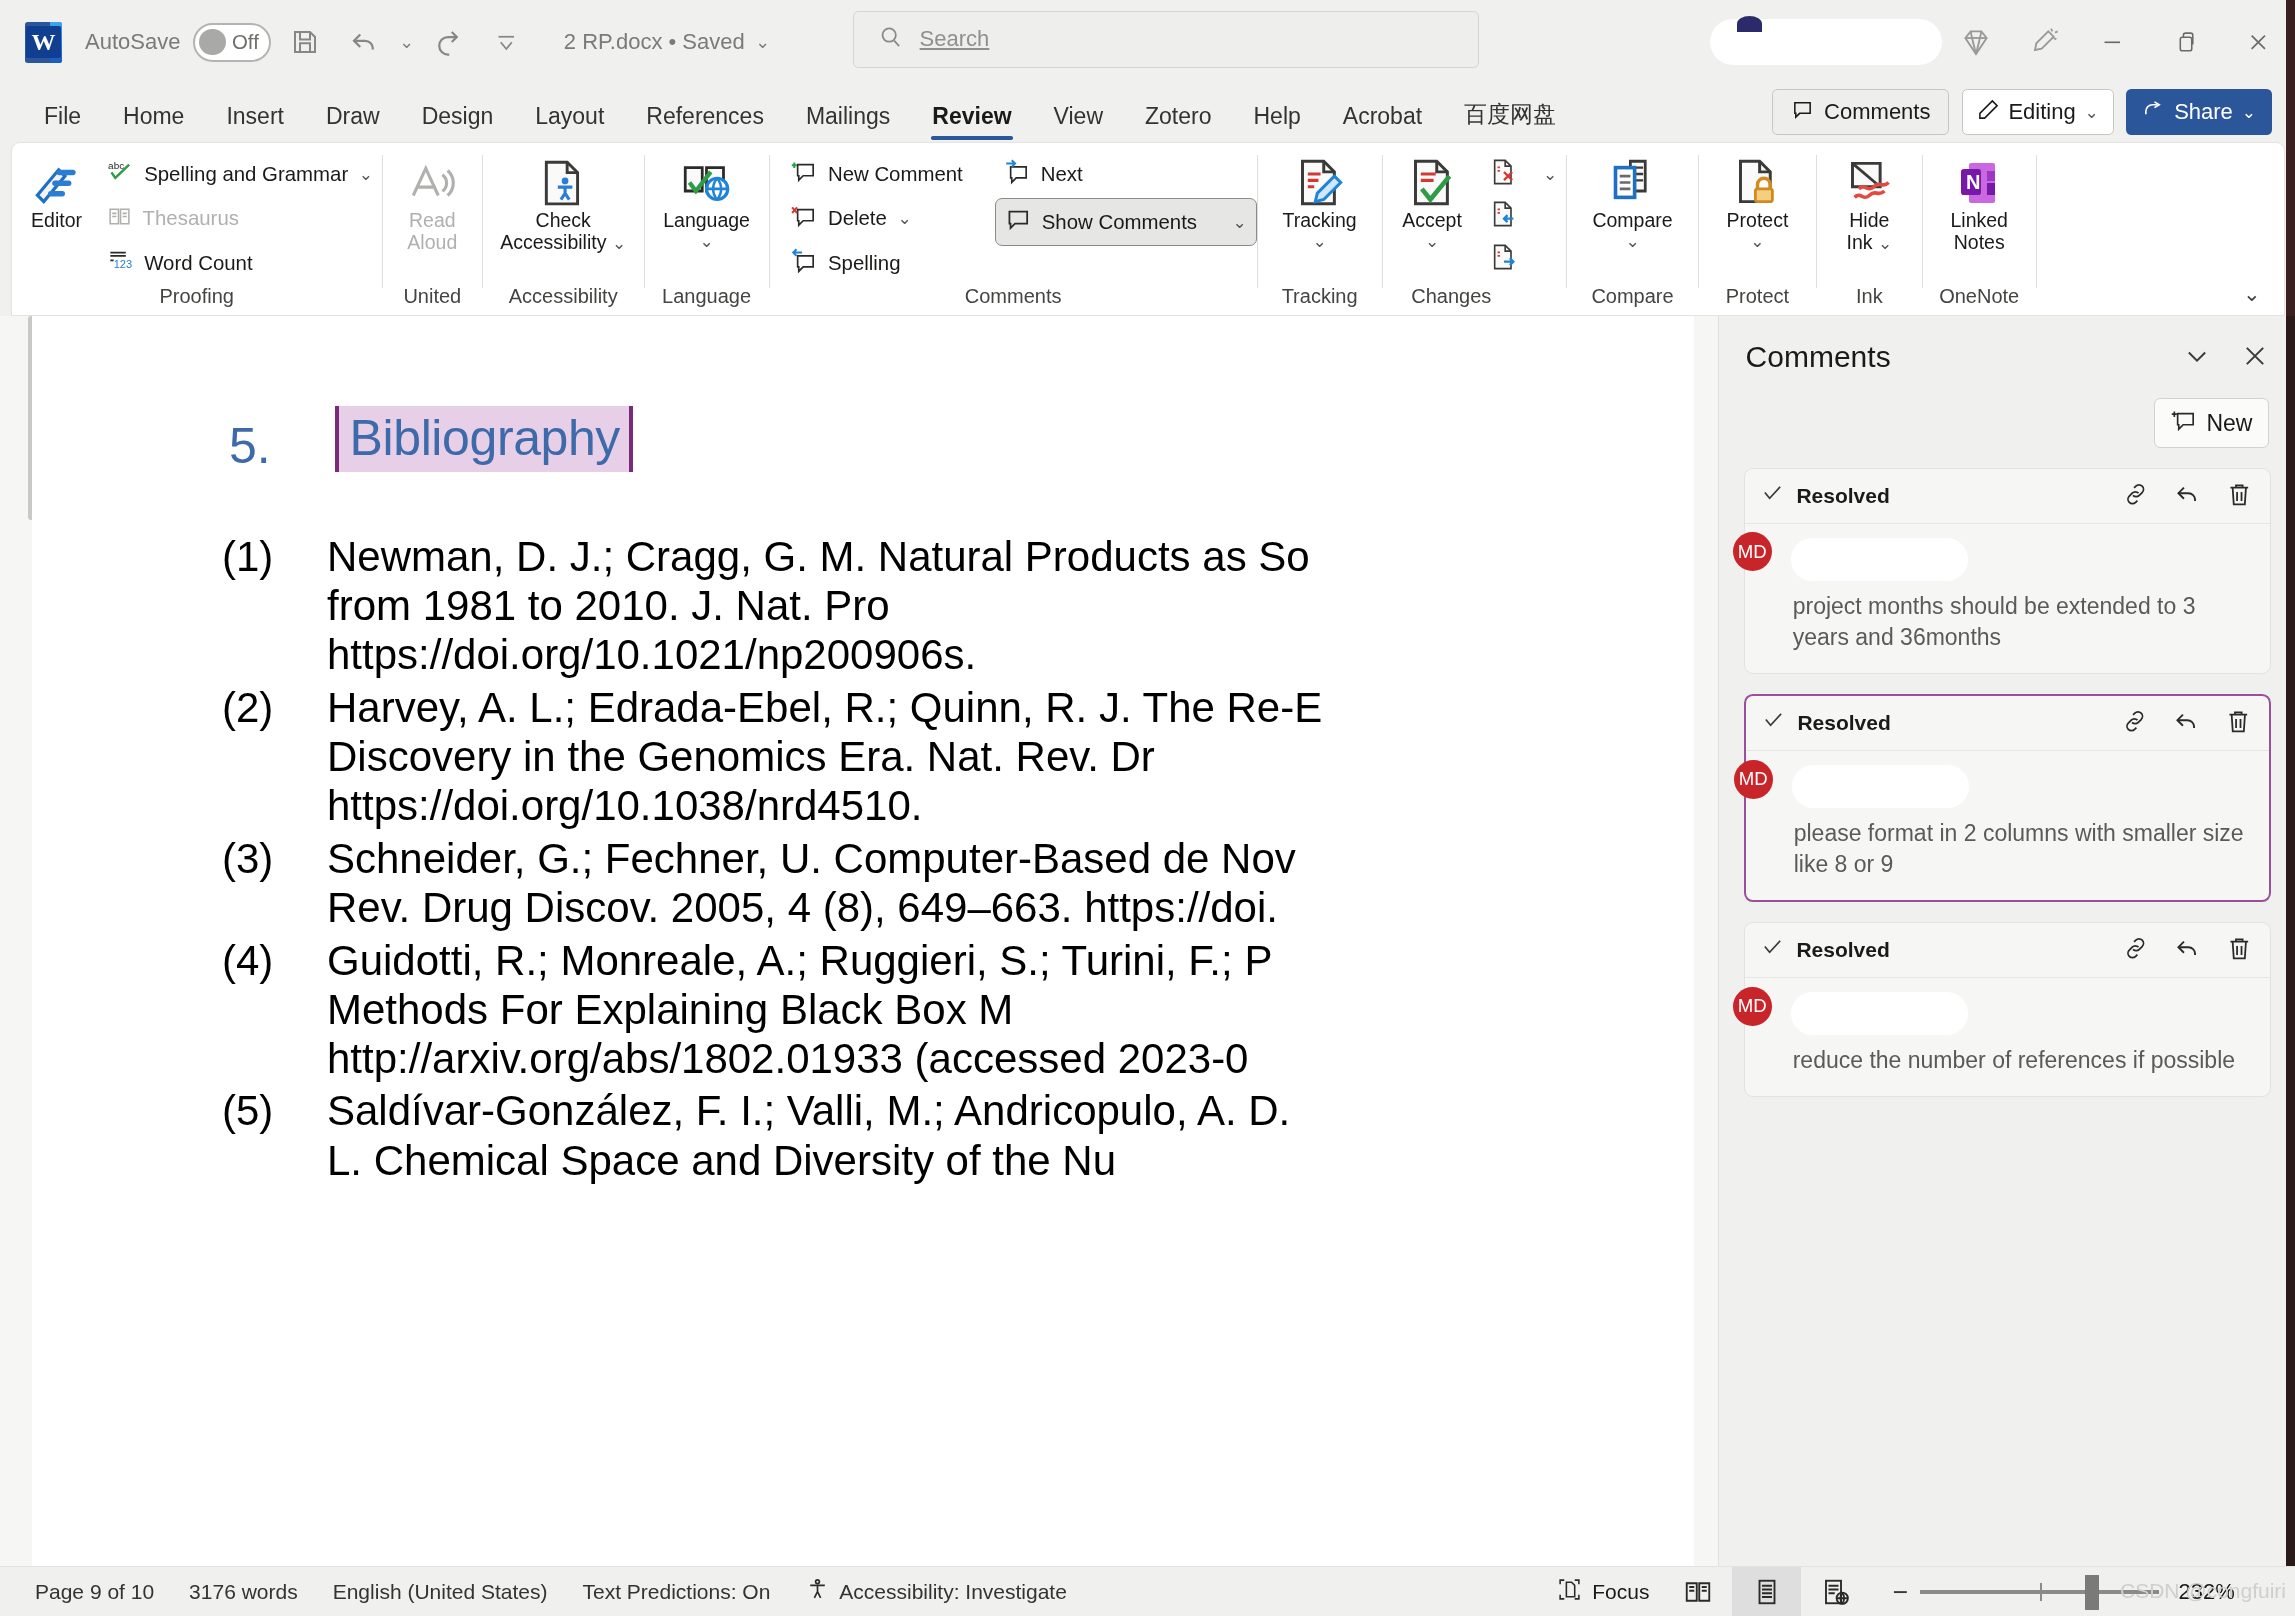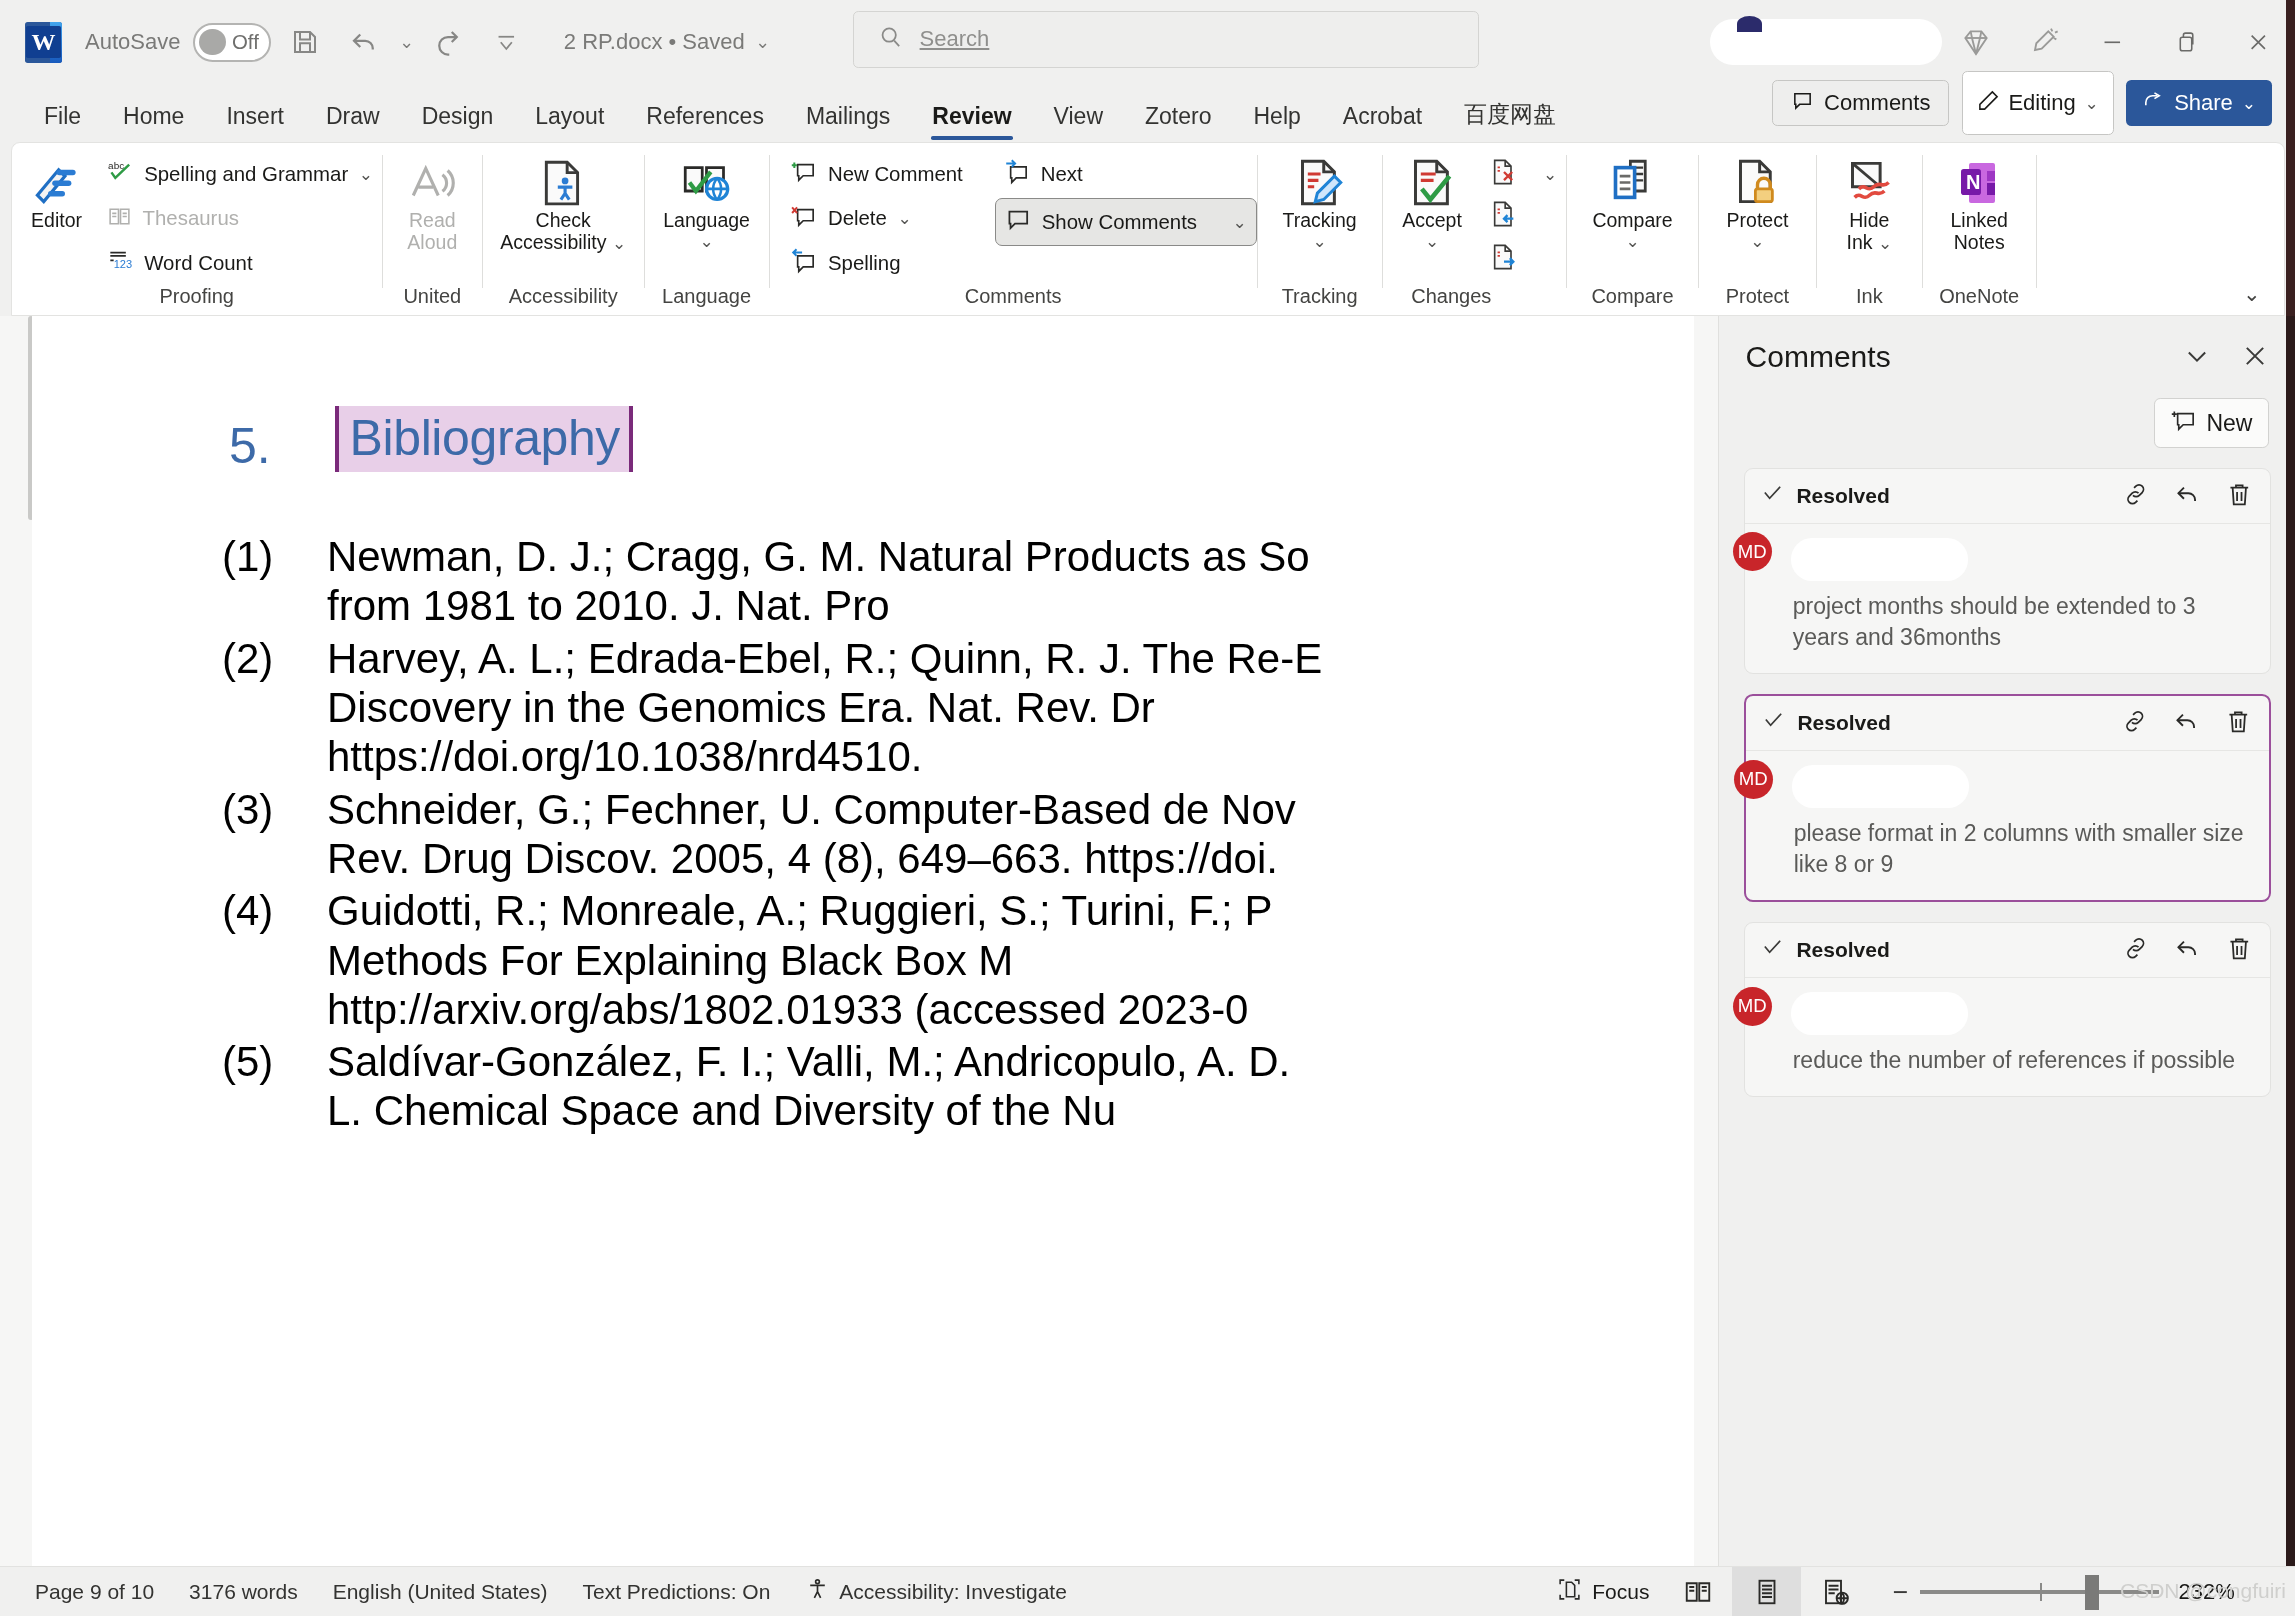--- a/index.html
+++ b/index.html
@@ -75,21 +75,21 @@
     content: ""; position: absolute; left: 19.5px; right: 19.5px; bottom: 1.8px;
     height: 4.4px; background: #2b579a; border-radius: 1.8px;
   }
   .tabbar-right { margin-left: auto; display: flex; align-items: center; gap: 12.4px; padding-right: 23px; padding-bottom: 7px; }
   .btn-comments {
     height: 46px; padding: 0 17.7px; border: 1.3px solid #c6c6c4; border-radius: 5.3px;
     background: #eeeeed; display: flex; align-items: center; gap: 10.6px;
     font-size: 22px; color: #1a1a18;
   }
   .btn-editing {
-    height: 64px; padding: 0 14px; border: 1.3px solid #c6c6c4; border-radius: 5.3px;
+    height: 46px; padding: 0 14px; border: 1.3px solid #c6c6c4; border-radius: 5.3px;
     background: #ffffff; display: flex; align-items: center; gap: 8.9px;
     font-size: 22px; color: #1a1a18;
   }
   .btn-share {
     height: 46px; padding: 0 16px; border-radius: 5.3px; background: #2b579a;
     display: flex; align-items: center; gap: 8.9px; color: #fff; font-size: 22px;
   }
 
   
   .ribbon {
@@ -675,20 +675,21 @@
 <div class="head-num">5.</div>
 <div class="head-title">Bibliography</div>
 
 <div class="refs">
 
   <div class="ref">
     <div class="num">(1)</div>
     <div class="body">
       <div class="ln">Newman, D. J.; Cragg, G. M. Natural Products as So</div>
       <div class="ln">from      1981      to      2010.      J.      Nat.      Pro</div>
+      <div class="ln">https://doi.org/10.1021/np200906s.</div>
     </div>
   </div>
 
   <div class="ref">
     <div class="num">(2)</div>
     <div class="body">
       <div class="ln">Harvey, A. L.; Edrada-Ebel, R.; Quinn, R. J. The Re-E</div>
       <div class="ln">Discovery  in  the  Genomics  Era.  Nat.  Rev.  Dr</div>
       <div class="ln">https://doi.org/10.1038/nrd4510.</div>
     </div>

